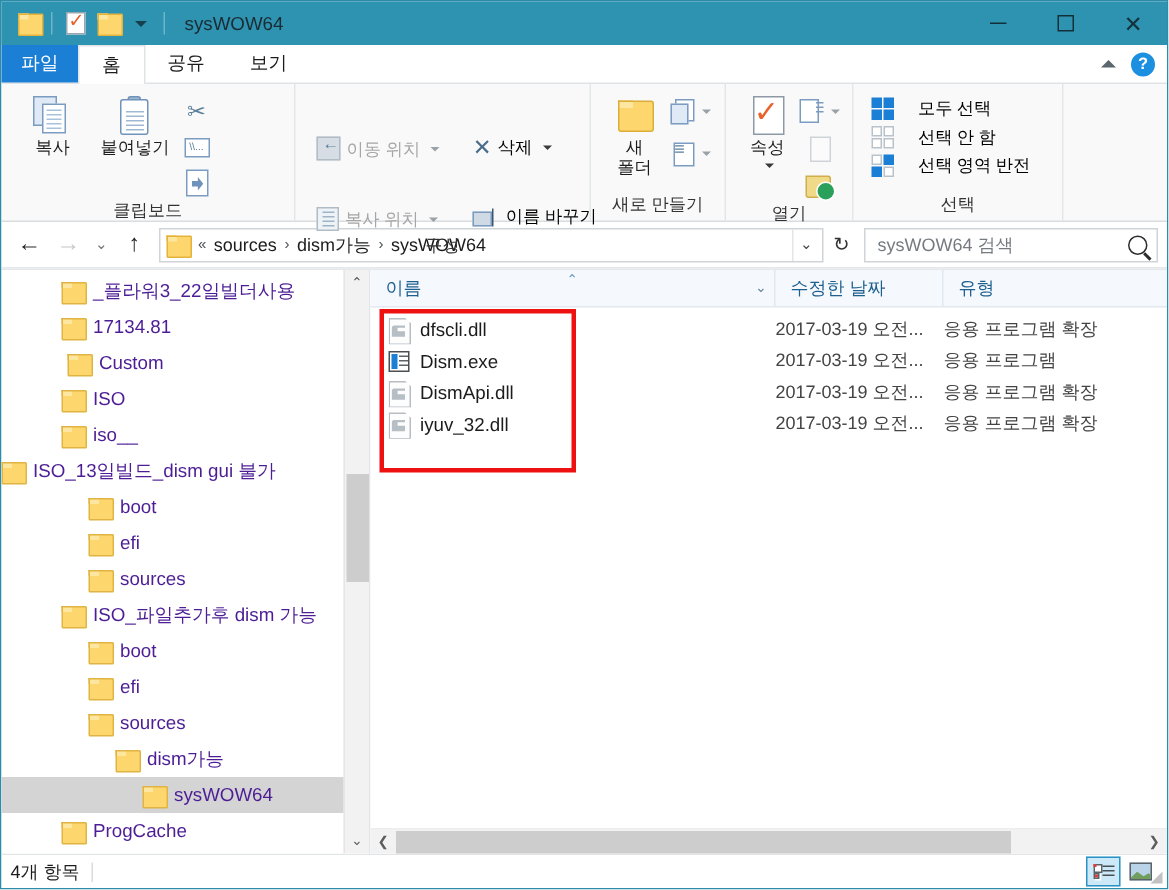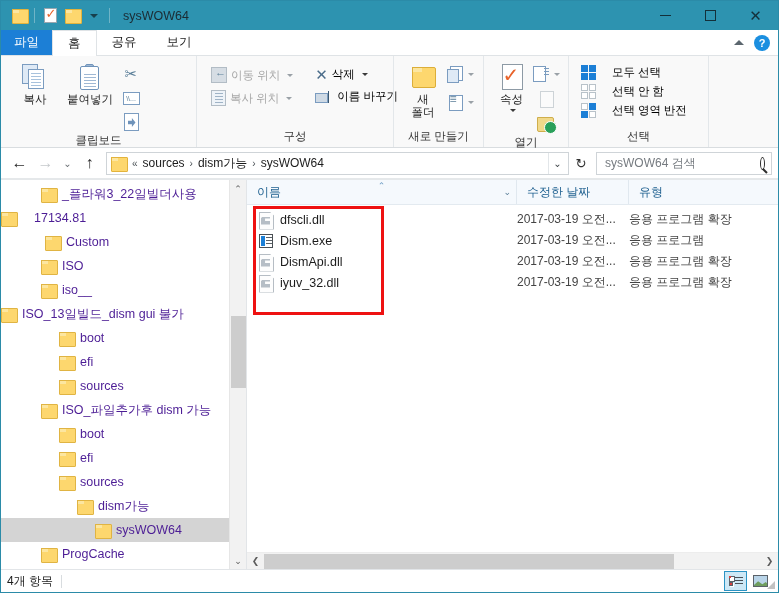--- a/index.html
+++ b/index.html
@@ -207,21 +207,21 @@
     content:""; position:absolute; left:3px; top:4px; width:8px; height:9px;
     background:#6f93ba;
     clip-path: polygon(0 30%, 55% 30%, 55% 0, 100% 50%, 55% 100%, 55% 70%, 0 70%);
   }
 
   
   .org-rows { display: flex; flex-direction: column; gap: 3px; padding-top: 5px; }
   .org-row { display: flex; align-items: center; gap: 0px; }
   .menubtn {
     display: flex; align-items: center; gap: 4px;
-    padding: 2px 4px; font-size: 11.5px; white-space: nowrap;
+    padding: 2px 4px; font-size: 11.5px; white-space: nowrap; margin-top: 24px;
   }
   .menubtn.disabled { color: #a6a6a6; }
   .menubtn .lbl { font-size: 11.5px; }
   .mini-chev {
     width: 0; height: 0; margin-left: 3px;
     border-left: 3px solid transparent;
     border-right: 3px solid transparent;
     border-top: 3px solid #9aa1a7;
   }
   .mini-chev.dark { border-top-color: #3a3a3a; }
@@ -303,21 +303,21 @@
   .crumb-sep { color: #4b5257; font-size: 10px; padding: 0 1px; }
   .crumbbox .drop {
     width: 18px; height: 21px; display: flex; align-items: center; justify-content: center;
     font-size: 10px; color: #3d4347; border-left: 1px solid #e2e6e9;
   }
   .refresh {
     width: 22px; height: 23px; display: flex; align-items: center; justify-content: center;
     font-size: 13px; color: #333; border: 1px solid transparent;
   }
   .searchbox {
-    width: 176px; height: 23px; border: 1px solid #cfd4d8; background: #fff;
+    width: 196px; height: 23px; border: 1px solid #cfd4d8; background: #fff;
     display: flex; align-items: center; padding: 0 4px 0 8px; margin-left: 3px;
   }
   .searchbox input {
     border: none; outline: none; flex: 1; font-size: 12px; color: #333;
     font-family: "Liberation Sans", sans-serif; background: transparent;
   }
   .searchbox input::placeholder { color: #767b80; }
   .mag {
     width: 13px; height: 13px; border: 1.6px solid #2c2c2c; border-radius: 50%;
     position: relative; margin-right: 2px;
@@ -732,21 +732,21 @@
   </div>
 
   <div class="main">
 
     <div class="navpane">
       <div class="tree" id="tree">
           <div class="tnode" style="padding-left: 40px;">
             <span class="fi"></span>
             <span>_플라워3_22일빌더사용</span>
           </div>
-          <div class="tnode" style=" gap: 12px;">
+          <div class="tnode" style="padding-left: 40px;">
             <span class="fi"></span>
             <span>17134.81</span>
           </div>
           <div class="tnode" style="padding-left: 44px;">
             <span class="fi"></span>
             <span>Custom</span>
           </div>
           <div class="tnode" style="padding-left: 40px;">
             <span class="fi"></span>
             <span>ISO</span>

